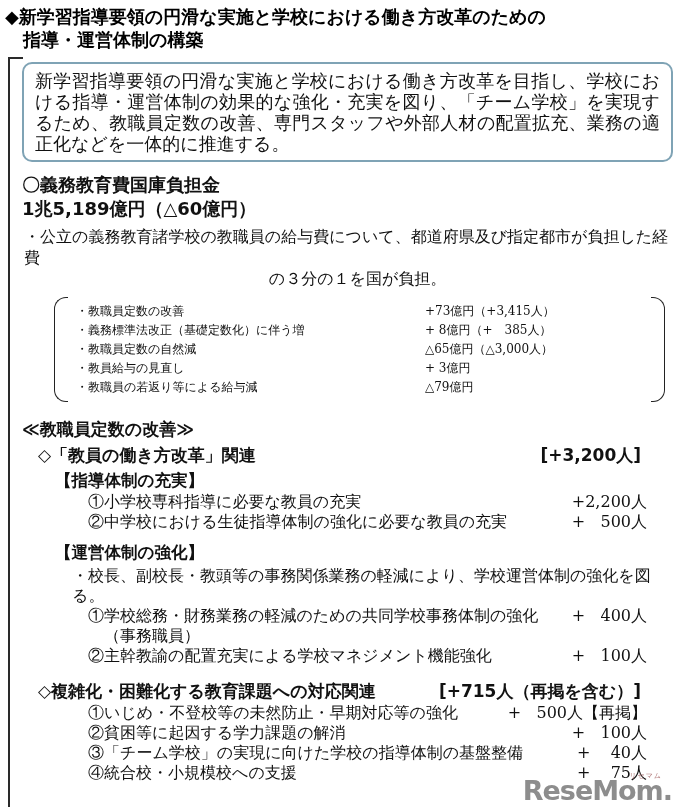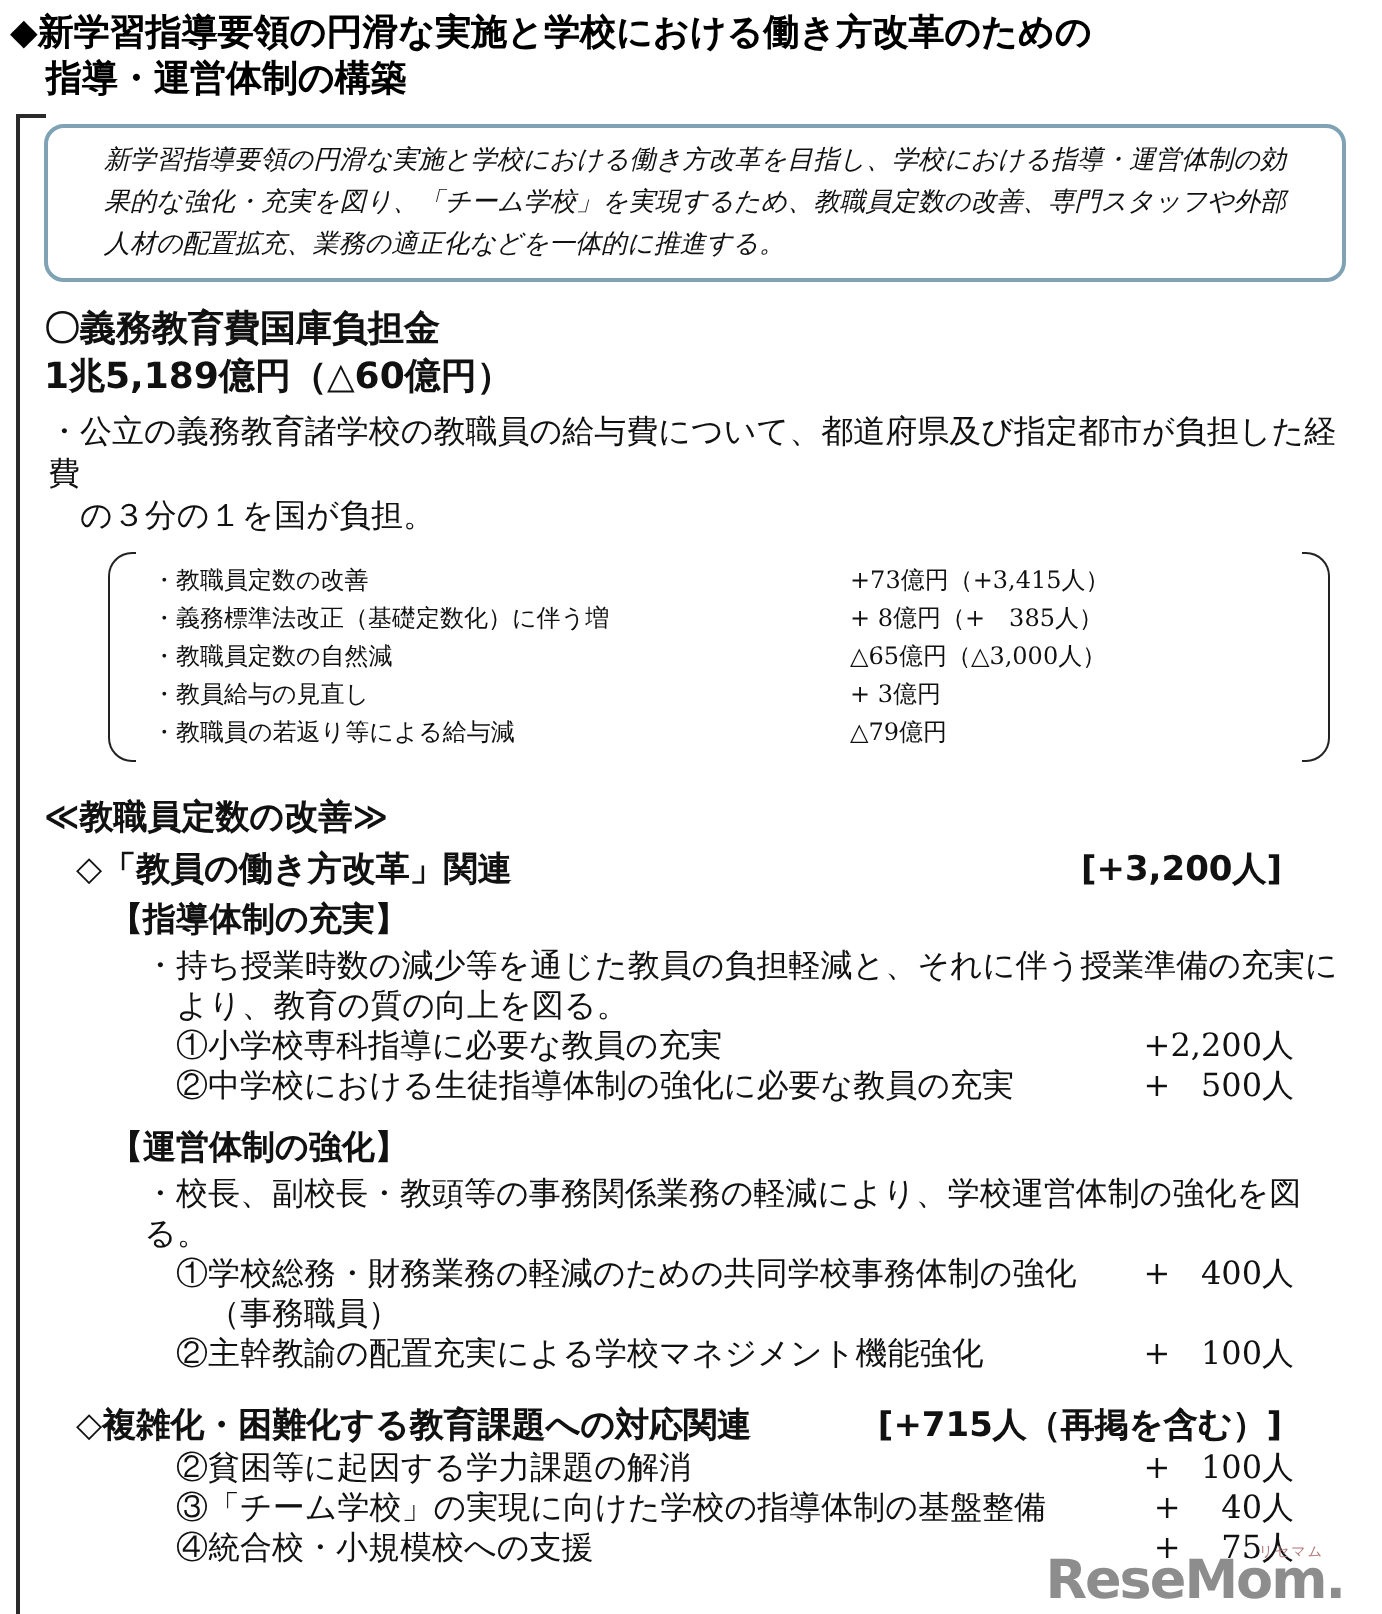--- a/index.html
+++ b/index.html
@@ -11,27 +11,27 @@
   .doc-title{position:absolute;left:5px;top:5px;width:680px;
              font-family:"DejaVu Sans","Liberation Sans",sans-serif;font-weight:bold;
              font-size:18px;line-height:23px;color:#000;}
   .doc-title .l2{padding-left:18px;}
 
   .big-bracket{position:absolute;left:8px;top:57px;width:13px;height:750px;
                border-left:2px solid #2a2a2a;border-top:2px solid #2a2a2a;}
 
   .content{position:absolute;left:22px;top:60px;width:653px;}
 
-  .summary-box{border:2px solid #7fa3b5;border-radius:10px;padding:6px 28px;margin:2px 2px 0 0;
-               font-size:13px;line-height:21px;text-align:justify;font-style:italic;}
+  .summary-box{border:2px solid #7fa3b5;border-radius:10px;padding:6px 11px;margin:2px 2px 0 0;
+               font-size:18px;line-height:21px;text-align:justify;}
 
   .sec-row{display:flex;justify-content:space-between;align-items:baseline;margin-top:11px;
            font-size:18px;flex-direction:column;}
   .desc{margin-top:5px;font-size:16px;line-height:21px;padding-left:2px;}
-  .desc .cont{padding-left:16px;}
+  .desc .cont{padding-left:16px;text-align:center;}
 
   .bracket-box{position:relative;margin:8px 10px 0 32px;padding:5px 22px 5px 22px;}
   .bracket-box .bl,.bracket-box .br{position:absolute;top:0;bottom:0;width:13px;}
   .bracket-box .bl{left:0;border:1.5px solid #222;border-right:none;border-radius:12px 0 0 12px;}
   .bracket-box .br{right:0;border:1.5px solid #222;border-left:none;border-radius:0 12px 12px 0;}
   .b-row{display:grid;grid-template-columns:1fr 218px;font-size:12px;line-height:19px;}
 
   .kakomi-head{margin-top:16px;font-size:17px;}
   .diamond-row{display:flex;justify-content:space-between;margin-top:3px;padding-left:16px;
                padding-right:34px;font-size:17px;}
@@ -103,24 +103,20 @@
     </div>
 
     <div class="kakomi-head sans">≪教職員定数の改善≫</div>
 
     <div class="diamond-row sans">
       <span>◇「教員の働き方改革」関連</span>
       <span>[+3,200人]</span>
     </div>
 
     <div class="sub-head sans">【指導体制の充実】</div>
-    <div class="bullet">
-      <div>・持ち授業時数の減少等を通じた教員の負担軽減と、それに伴う授業準備の充実に</div>
-      <div class="cont">より、教育の質の向上を図る。</div>
-    </div>
     <div class="num-row">
       <span class="pre">①小学校専科指導に必要な教員の充実</span>
       <span class="pre val">+2,200人</span>
     </div>
     <div class="num-row">
       <span class="pre">②中学校における生徒指導体制の強化に必要な教員の充実</span>
       <span class="pre val">+   500人</span>
     </div>
 
     <div class="sub-head sans gap10">【運営体制の強化】</div>
@@ -133,20 +129,24 @@
     <div class="num-row">
       <span class="pre">②主幹教諭の配置充実による学校マネジメント機能強化</span>
       <span class="pre val">+   100人</span>
     </div>
 
     <div class="diamond-row sans gap14">
       <span>◇複雑化・困難化する教育課題への対応関連</span>
       <span>[+715人（再掲を含む）]</span>
     </div>
     <div class="num-row">
+      <span class="pre">①いじめ・不登校等の未然防止・早期対応等の強化</span>
+      <span class="pre val">+   500人【再掲】</span>
+    </div>
+    <div class="num-row">
       <span class="pre">②貧困等に起因する学力課題の解消</span>
       <span class="pre val">+   100人</span>
     </div>
     <div class="num-row">
       <span class="pre">③「チーム学校」の実現に向けた学校の指導体制の基盤整備</span>
       <span class="pre val">+    40人</span>
     </div>
     <div class="num-row">
       <span class="pre">④統合校・小規模校への支援</span>
       <span class="pre val">+    75人</span>

